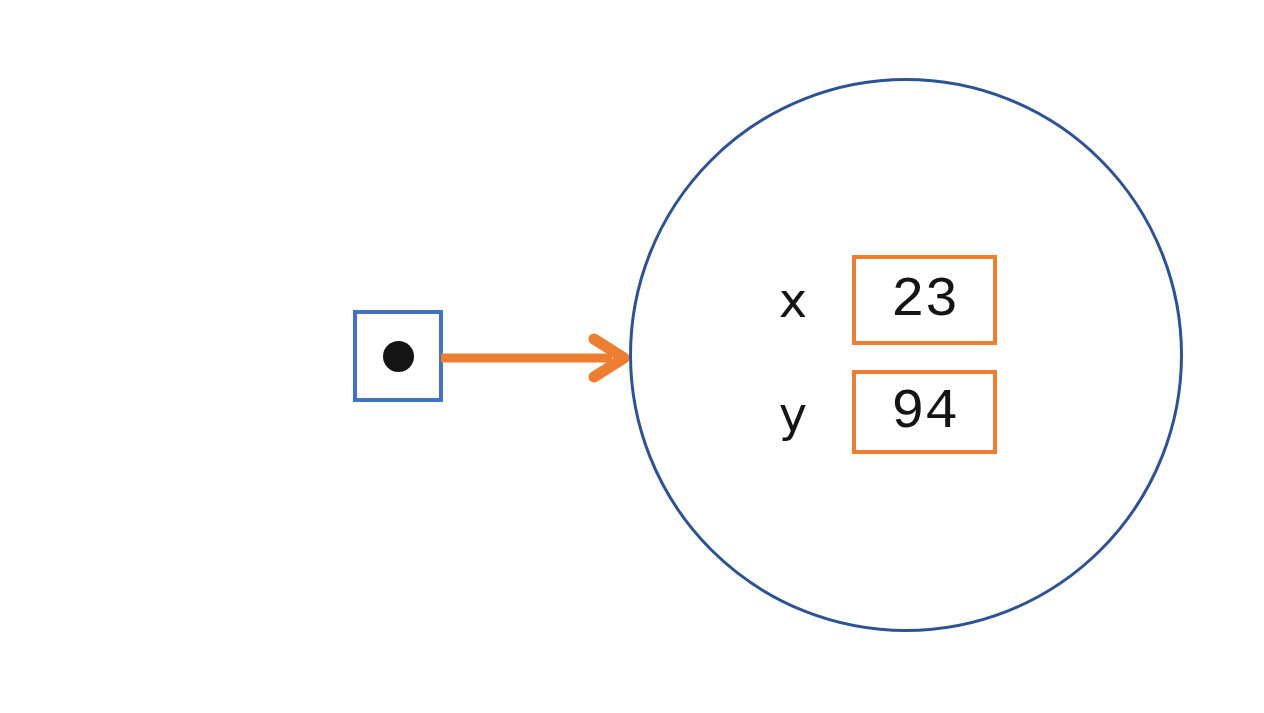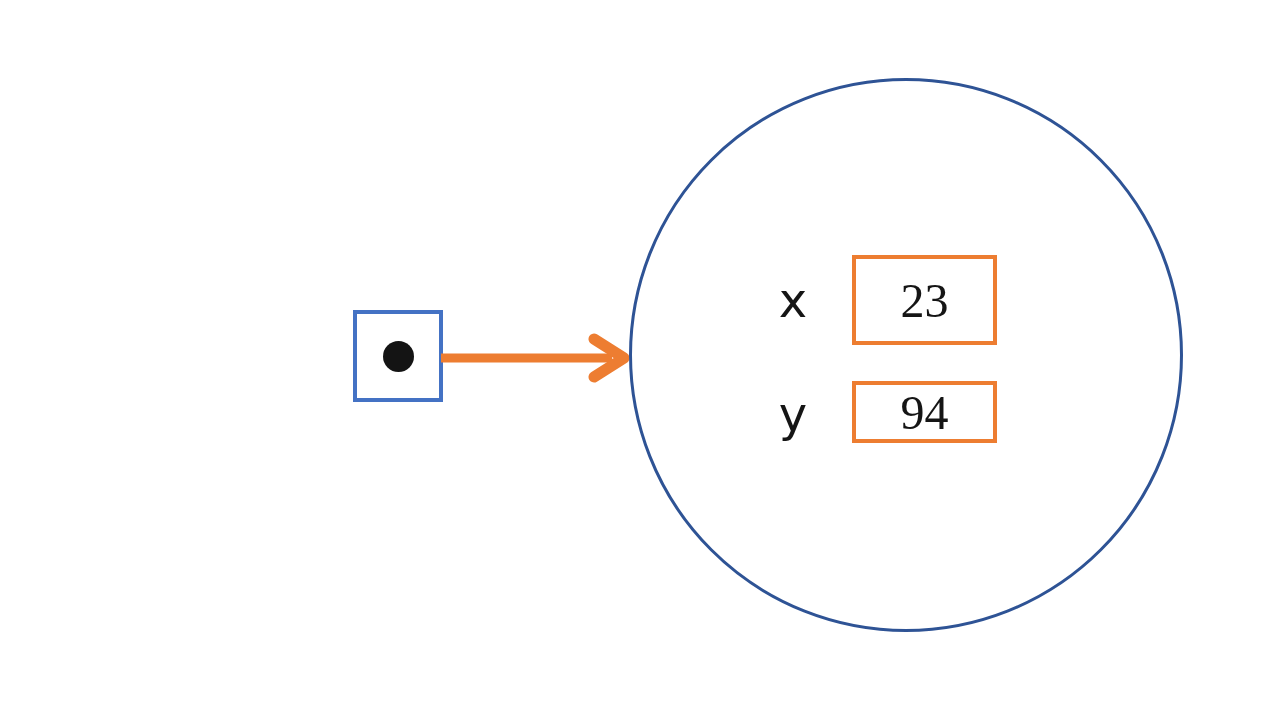--- a/index.html
+++ b/index.html
@@ -85,26 +85,26 @@
 
   .field-box {
     position: absolute;
     left: 852px;
     width: 145px;
     border: 4px solid var(--field-box-border, #ED7D31);
     background: var(--background, #ffffff);
     display: flex;
     align-items: center;
     justify-content: center;
-    font-family: Liberation Serif, serif;
-    font-size: 48px;
+    font-family: Liberation Mono, monospace;
+    font-size: 56px;
     color: var(--text, #151515);
   }
   .field-box.fx { top: 255px; height: 90px; }
-  .field-box.fy { top: 370px; height: 62px; margin-top: 11px; }
+  .field-box.fy { top: 370px; height: 84px; }
 </style>
 </head>
 <body>
 
 <div class="stage">
 
 
   <div class="reference-box">
     <span class="reference-dot"></span>
   </div>

